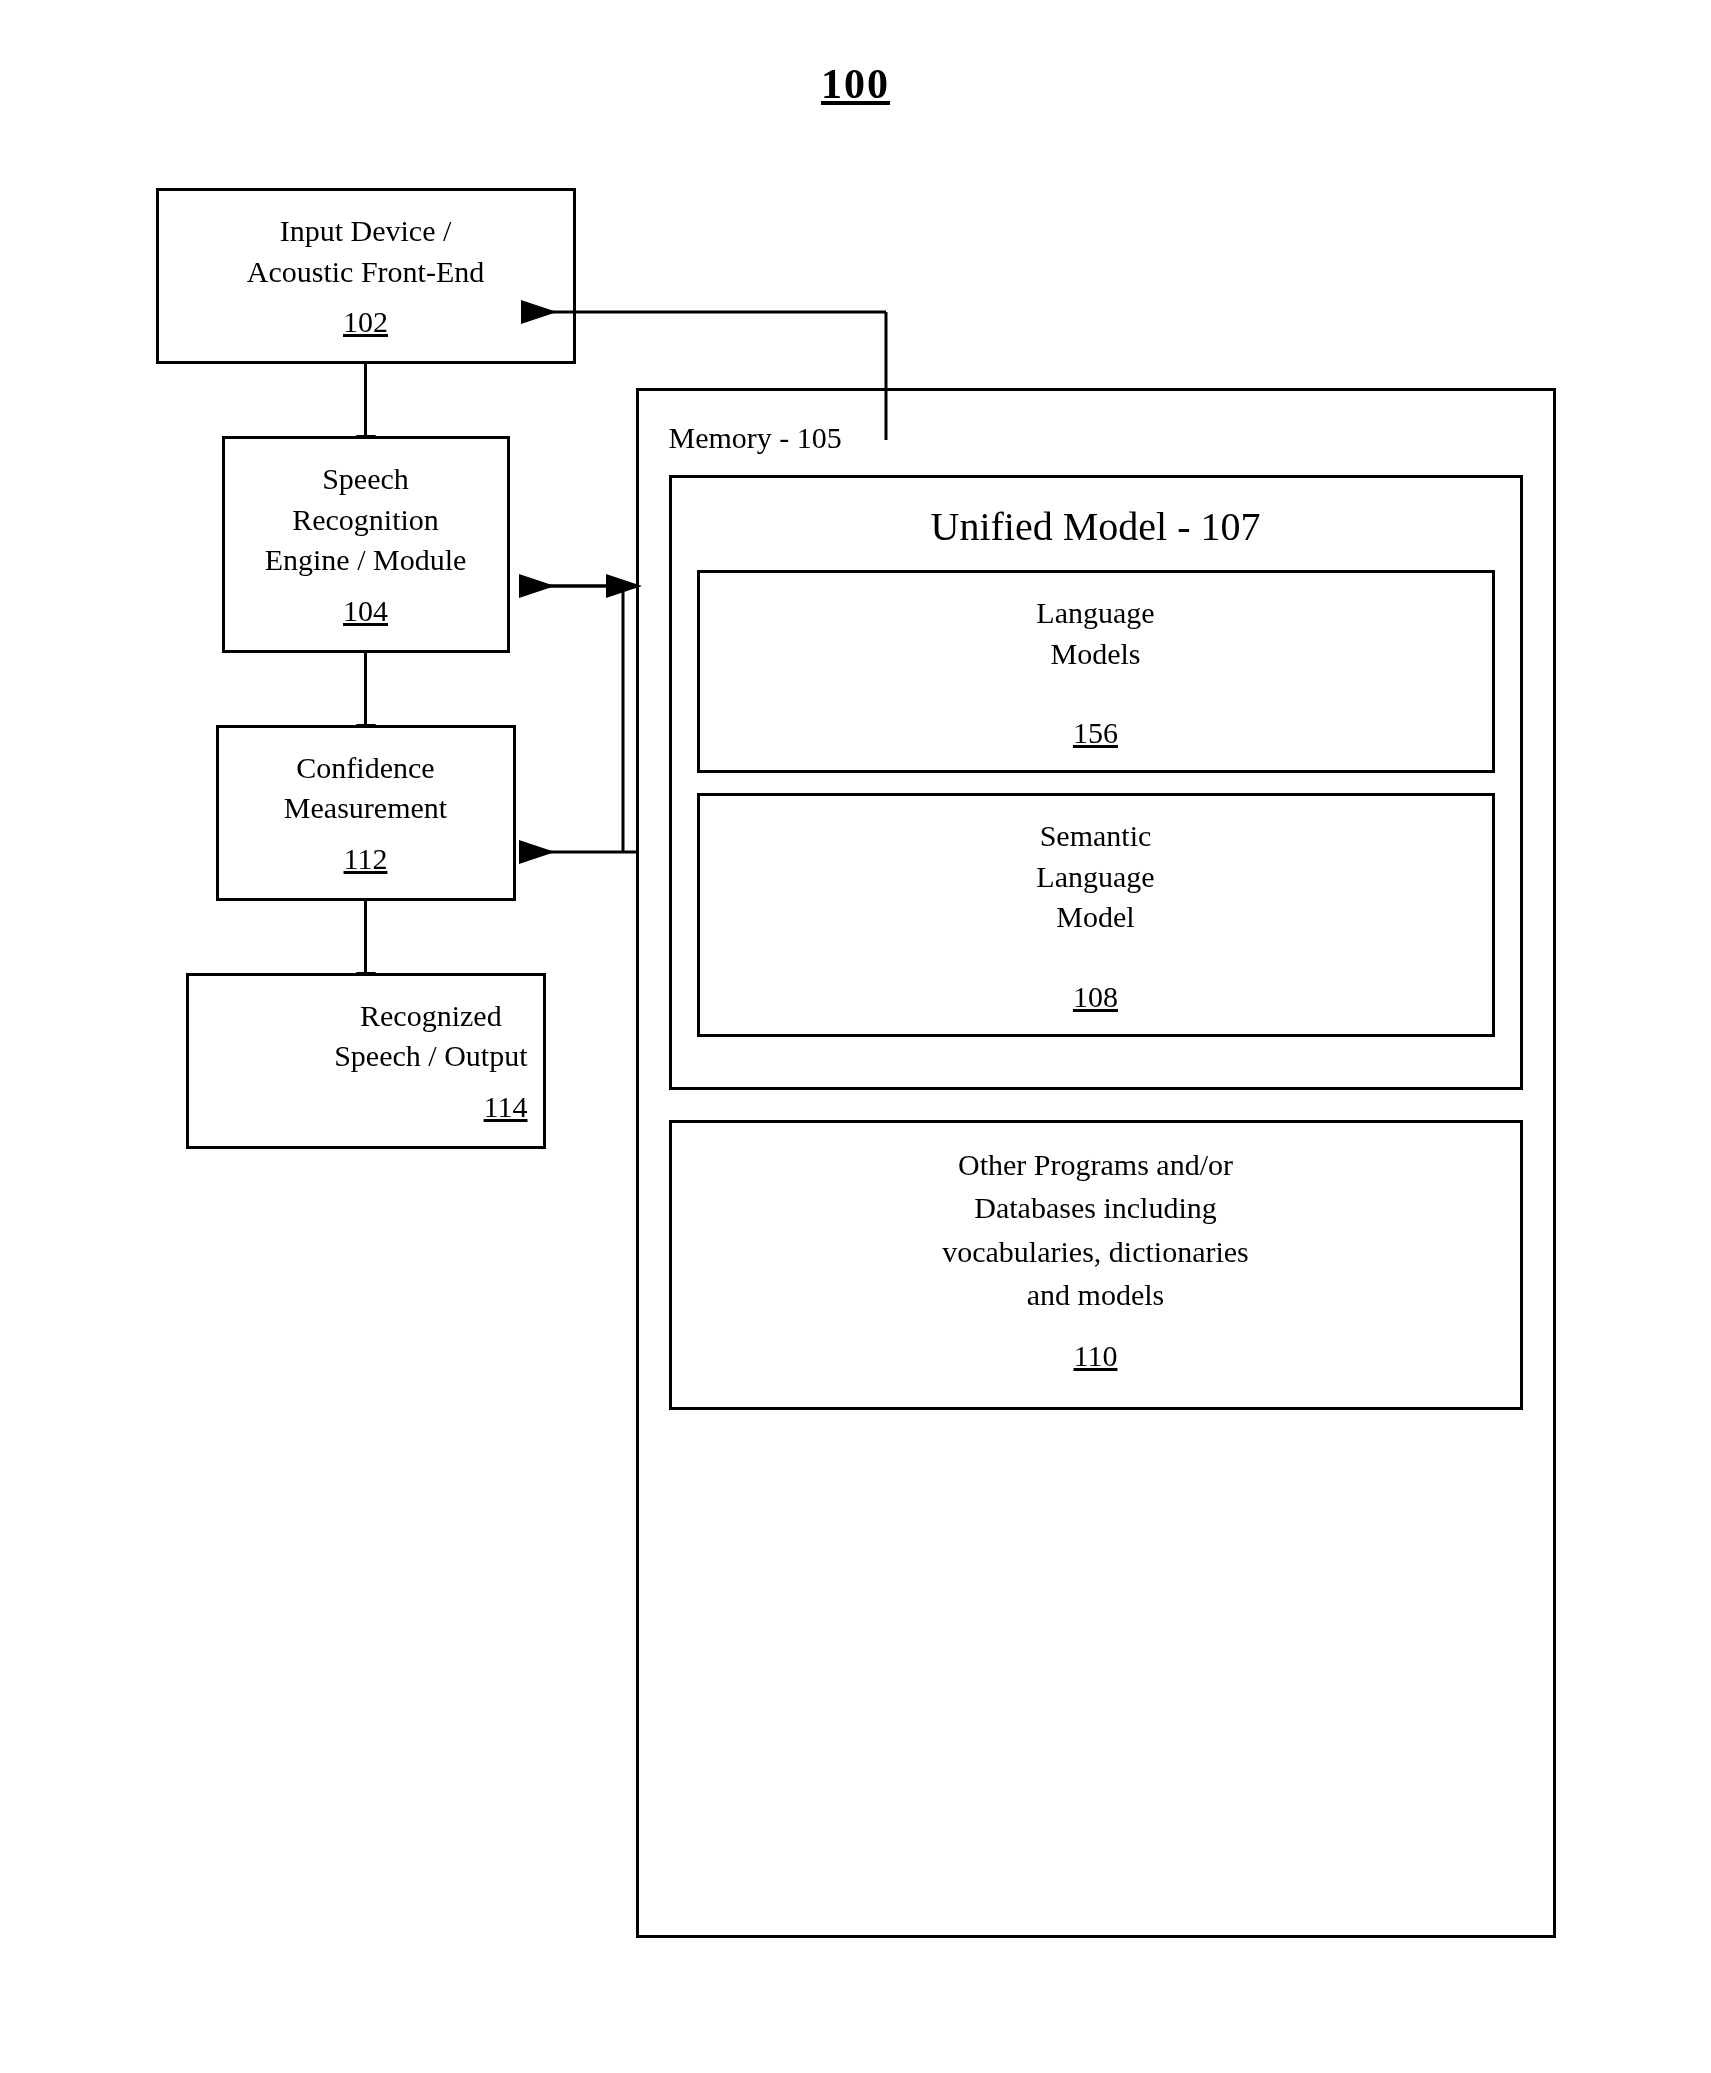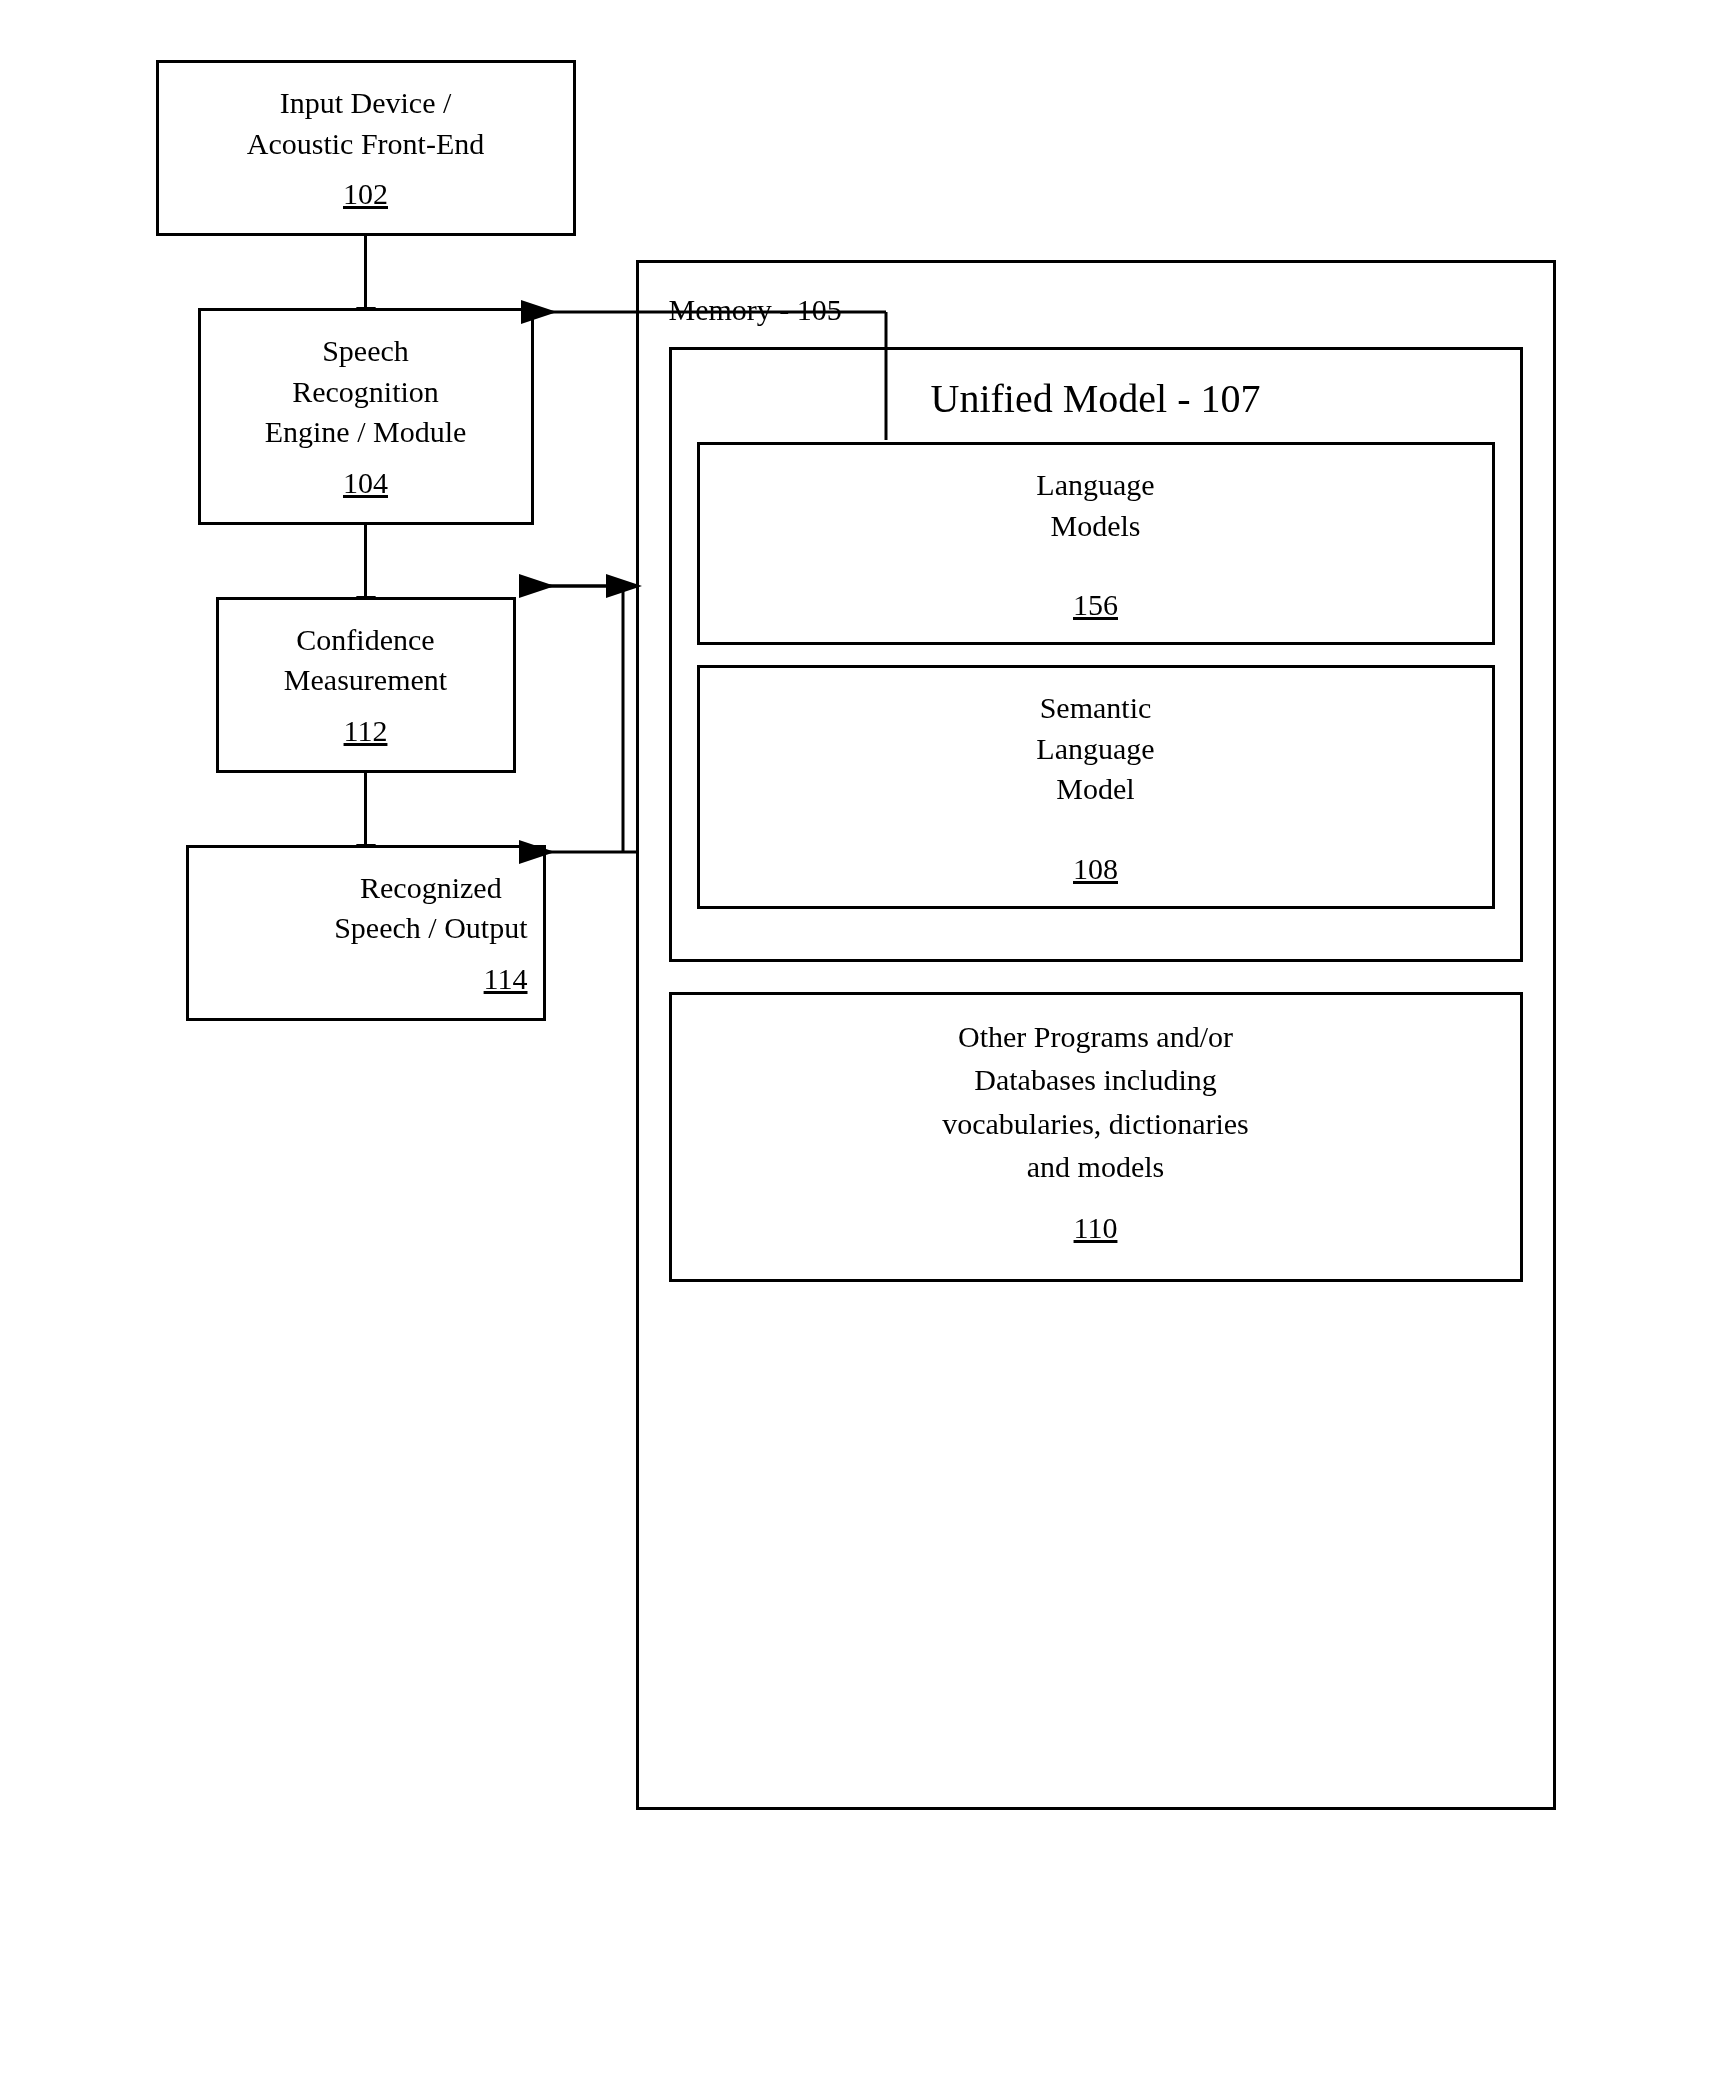--- a/index.html
+++ b/index.html
@@ -64,21 +64,21 @@
     .box-102 {
       width: 420px;
       min-height: 160px;
       display: flex;
       flex-direction: column;
       align-items: center;
       justify-content: center;
     }
 
     .box-104 {
-      width: 336px;
+      width: 288px;
       min-height: 200px;
       display: flex;
       flex-direction: column;
       align-items: center;
       justify-content: center;
     }
 
     .box-112 {
       width: 300px;
       min-height: 160px;
@@ -173,20 +173,21 @@
       width: 100%;
       height: 100%;
       pointer-events: none;
     }
   </style>
 </head>
 <body>
 
 <div class="diagram-container">
 
+  <div class="title">100</div>
 
   <div class="main-layout">
 
     <div class="left-col">
 
       <div class="box box-102">
         <div style="font-size:30px;line-height:1.35;">Input Device /<br>Acoustic Front-End</div>
         <div class="box-label">102</div>
       </div>
 

